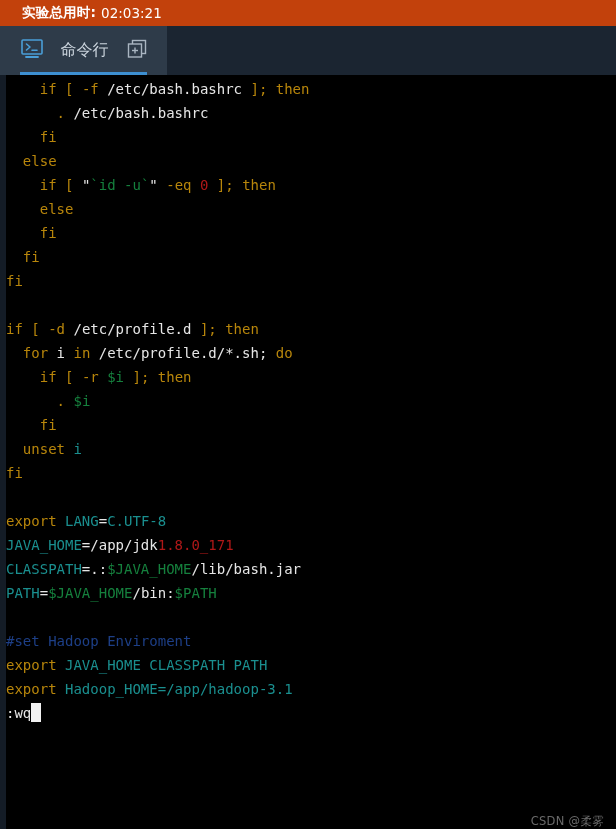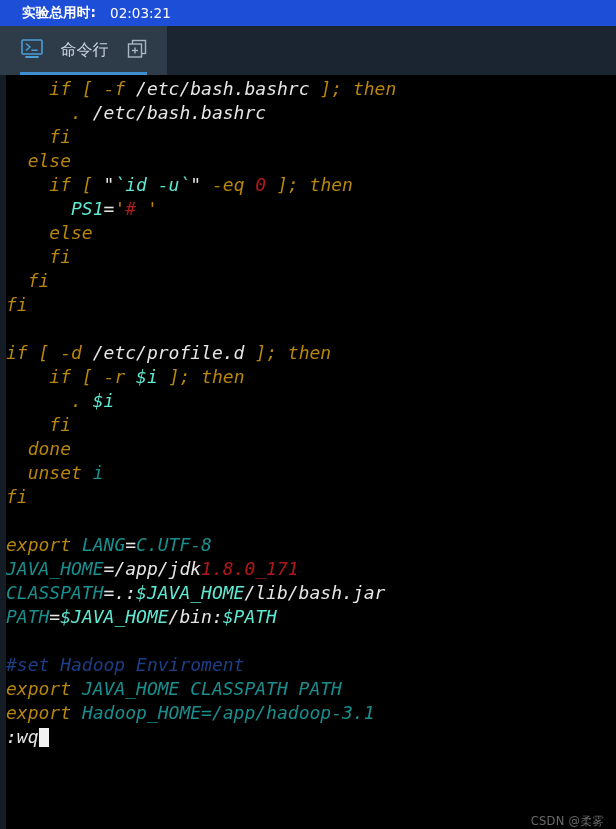--- a/index.html
+++ b/index.html
@@ -10,38 +10,38 @@
   body {
     width: 616px;
     height: 829px;
     overflow: hidden;
     font-family: "DejaVu Sans Mono", monospace;
   }
 
   
   #timer-bar {
     height: 26px;
-    background: #1d4ed8;
+    background: #c2410c;
     display: flex;
     align-items: center;
     padding-left: 22px;
     box-sizing: border-box;
   }
   #timer-label {
     color: #ffffff;
     font-family: "DejaVu Sans", sans-serif;
     font-size: 13.5px;
     font-weight: bold;
     letter-spacing: 0.2px;
   }
   #timer-value {
     color: #ffffff;
     font-family: "DejaVu Sans", sans-serif;
     font-size: 13.5px;
-    margin-left: 14px;
+    margin-left: 5px;
   }
 
   
   #tab-strip {
     height: 49px;
     background: #1b2531;
     display: flex;
     align-items: stretch;
   }
   .tab {
@@ -87,31 +87,30 @@
   #code {
     flex: 1;
     position: relative;
     padding-top: 2px;
     overflow: hidden;
   }
   .line {
     height: 24px;
     line-height: 24px;
     font-family: "DejaVu Sans Mono", monospace;
-    font-size: 18px;
+    font-size: 14px;
     white-space: pre;
     color: #d8d8d8;
     letter-spacing: 0px;
-    font-style: italic;
   }
 
   
   .kw   { color: #b8860b; }   
   .plain{ color: #e6e6e6; }   
-  .var  { color: #5eead4; }   
+  .var  { color: #15803d; }   
   .num  { color: #b01818; }   
   .env  { color: #1a8f8f; }   
   .cmt  { color: #1d3f87; }   
 
   .cursor {
     display: inline-block;
     width: 10px;
     height: 19px;
     background: #f2f2f2;
     vertical-align: -4px;
@@ -159,31 +158,30 @@
 </div>
 
 <div id="terminal">
   <div id="left-gutter"></div>
   <div id="code">
       <div class="line"><span class="plain">    </span><span class="kw">if</span><span class="plain"> </span><span class="kw">[</span><span class="plain"> </span><span class="kw">-f</span><span class="plain"> /etc/bash.bashrc </span><span class="kw">];</span><span class="plain"> </span><span class="kw">then</span></div>
       <div class="line"><span class="plain">      </span><span class="kw">.</span><span class="plain"> /etc/bash.bashrc</span></div>
       <div class="line"><span class="plain">    </span><span class="kw">fi</span></div>
       <div class="line"><span class="plain">  </span><span class="kw">else</span></div>
       <div class="line"><span class="plain">    </span><span class="kw">if</span><span class="plain"> </span><span class="kw">[</span><span class="plain"> </span><span class="plain">"</span><span class="var">`id -u`</span><span class="plain">"</span><span class="plain"> </span><span class="kw">-eq</span><span class="plain"> </span><span class="num">0</span><span class="plain"> </span><span class="kw">];</span><span class="plain"> </span><span class="kw">then</span></div>
-      <div class="line"><span class="plain">      </span><span class="var">PS1</span><span class="plain">=</span><span class="kw">'</span><span class="num">#</span><span class="plain"> </span><span class="kw">'</span></div>
       <div class="line"><span class="plain">    </span><span class="kw">else</span></div>
       <div class="line"><span class="plain">    </span><span class="kw">fi</span></div>
       <div class="line"><span class="plain">  </span><span class="kw">fi</span></div>
       <div class="line"><span class="kw">fi</span></div>
       <div class="line">&nbsp;</div>
       <div class="line"><span class="kw">if</span><span class="plain"> </span><span class="kw">[</span><span class="plain"> </span><span class="kw">-d</span><span class="plain"> /etc/profile.d </span><span class="kw">];</span><span class="plain"> </span><span class="kw">then</span></div>
+      <div class="line"><span class="plain">  </span><span class="kw">for</span><span class="plain"> i </span><span class="kw">in</span><span class="plain"> /etc/profile.d/*.sh; </span><span class="kw">do</span></div>
       <div class="line"><span class="plain">    </span><span class="kw">if</span><span class="plain"> </span><span class="kw">[</span><span class="plain"> </span><span class="kw">-r</span><span class="plain"> </span><span class="var">$i</span><span class="plain"> </span><span class="kw">];</span><span class="plain"> </span><span class="kw">then</span></div>
       <div class="line"><span class="plain">      </span><span class="kw">.</span><span class="plain"> </span><span class="var">$i</span></div>
       <div class="line"><span class="plain">    </span><span class="kw">fi</span></div>
-      <div class="line"><span class="plain">  </span><span class="kw">done</span></div>
       <div class="line"><span class="plain">  </span><span class="kw">unset</span><span class="plain"> </span><span class="env">i</span></div>
       <div class="line"><span class="kw">fi</span></div>
       <div class="line">&nbsp;</div>
       <div class="line"><span class="kw">export</span><span class="plain"> </span><span class="env">LANG</span><span class="plain">=</span><span class="env">C.UTF-8</span></div>
       <div class="line"><span class="env">JAVA_HOME</span><span class="plain">=/app/jdk</span><span class="num">1.8.0_171</span></div>
       <div class="line"><span class="env">CLASSPATH</span><span class="plain">=.:</span><span class="var">$JAVA_HOME</span><span class="plain">/lib/bash.jar</span></div>
       <div class="line"><span class="env">PATH</span><span class="plain">=</span><span class="var">$JAVA_HOME</span><span class="plain">/bin:</span><span class="var">$PATH</span></div>
       <div class="line">&nbsp;</div>
       <div class="line"><span class="cmt">#set Hadoop Enviroment</span></div>
       <div class="line"><span class="kw">export</span><span class="plain"> </span><span class="env">JAVA_HOME CLASSPATH PATH</span></div>

